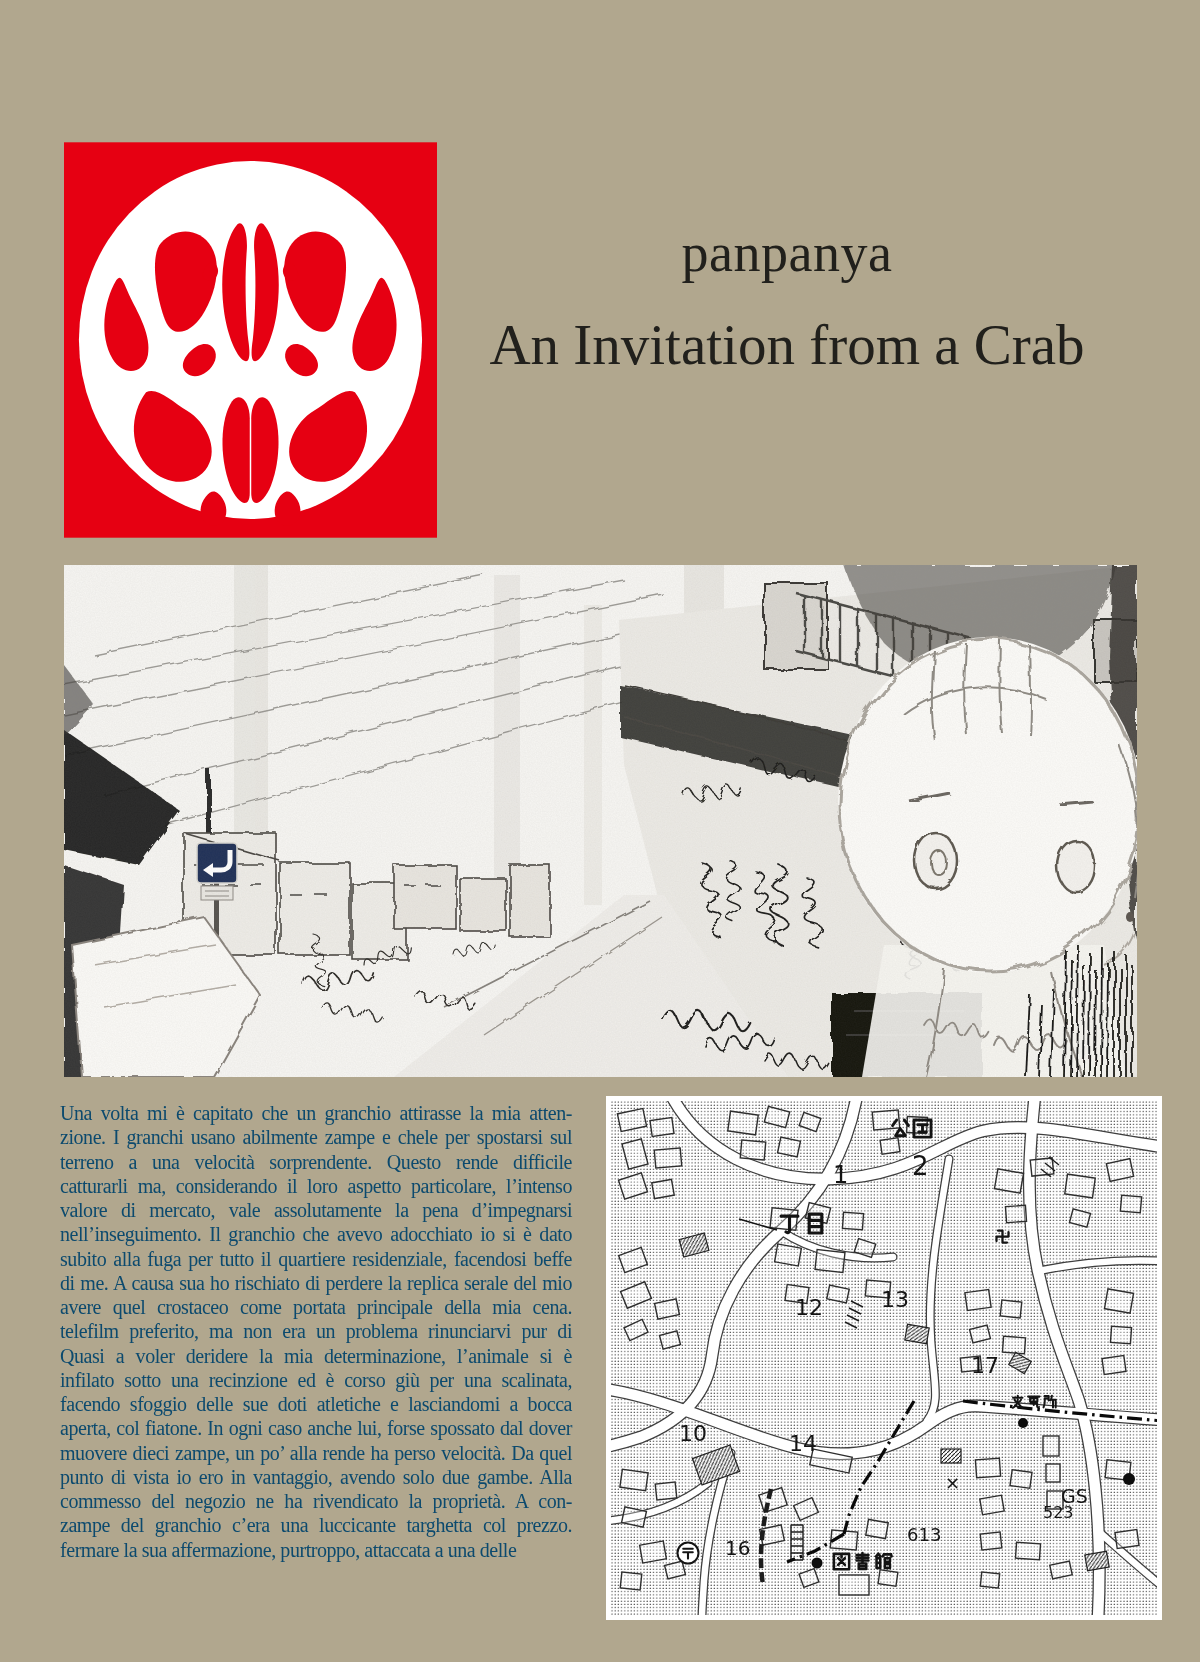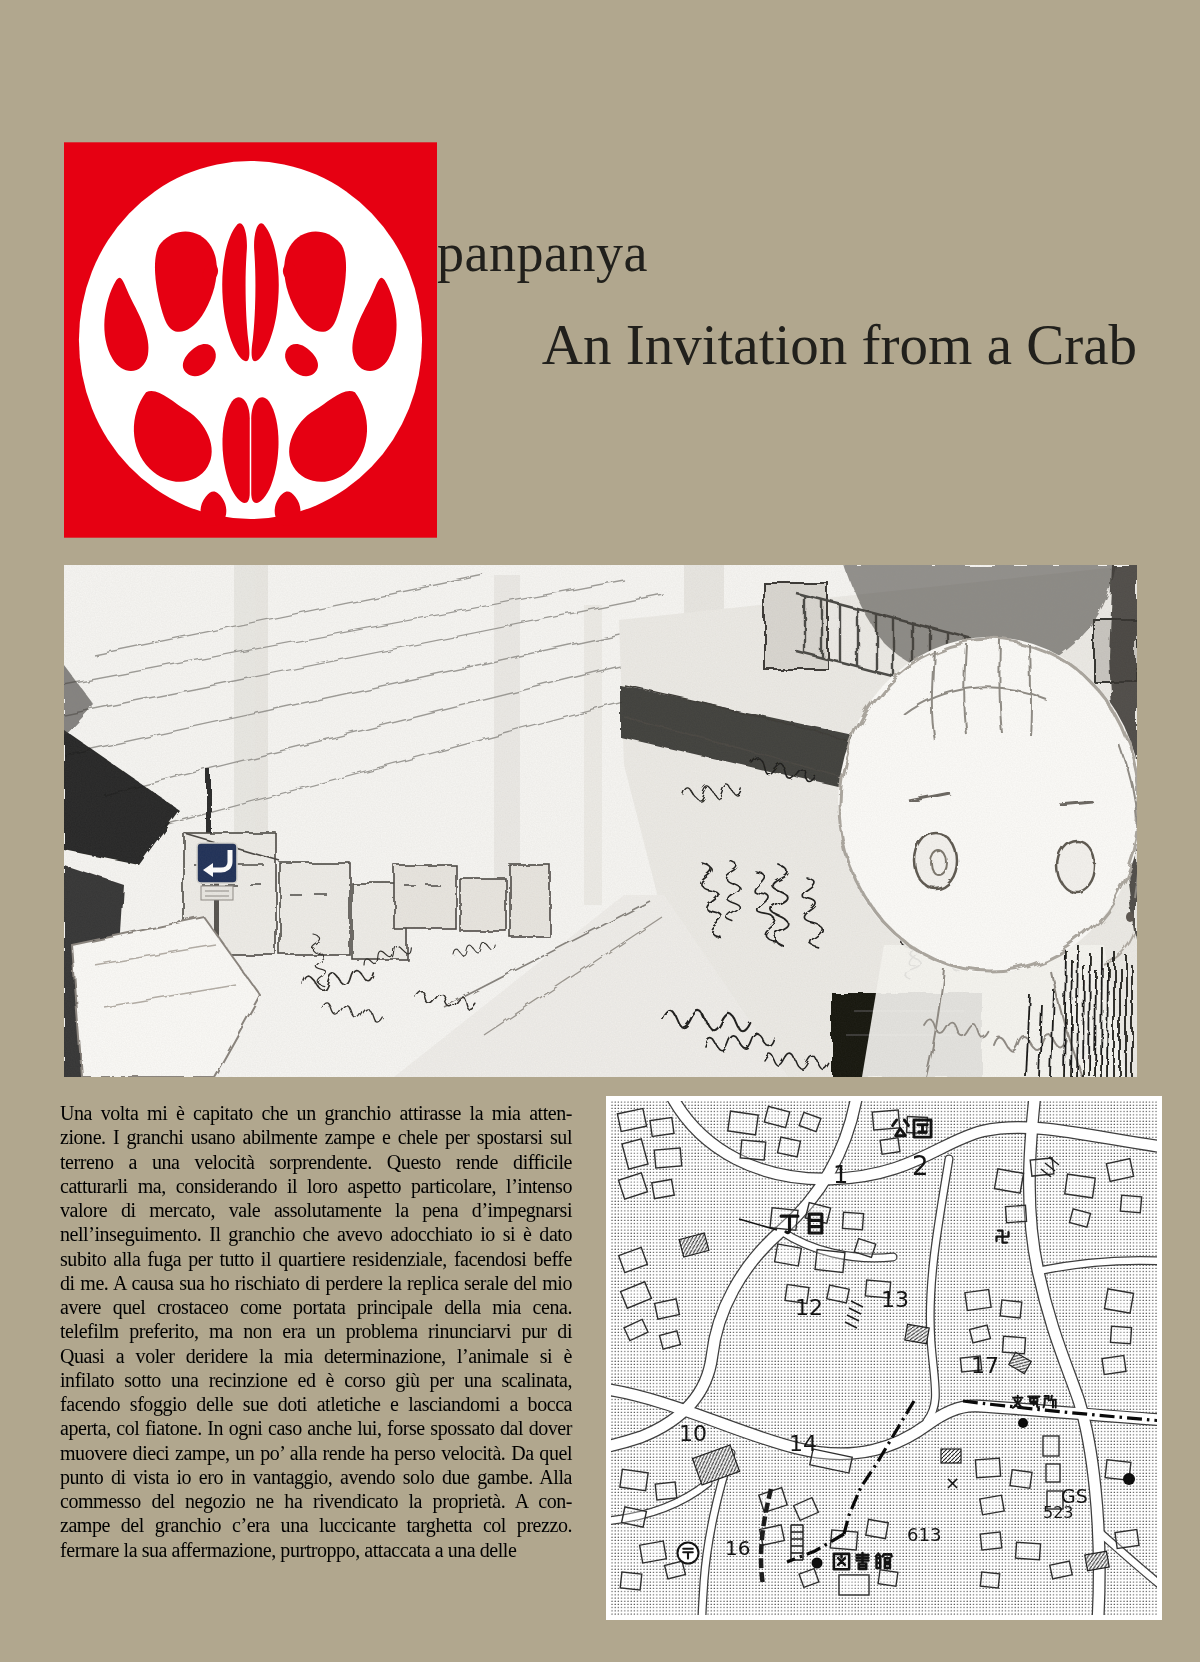--- a/index.html
+++ b/index.html
@@ -2,29 +2,29 @@
 <html><head>
 <meta charset="utf-8">
 <style>
   html,body{margin:0;padding:0;background:#b1a78e;}
   .page{position:relative;width:1200px;height:1662px;background:#b1a78e;
         font-family:"Liberation Serif",serif;overflow:hidden;}
   
   .logo{position:absolute;left:64px;top:141px;width:373px;height:398px;}
   
   .titleblock{position:absolute;left:437px;top:0;width:700px;height:539px;color:#21201c;}
-  .author{position:absolute;top:222px;left:0;width:100%;text-align:left;
+  .author{position:absolute;top:222px;left:0;width:100%;text-align:center;
           font-size:54px;letter-spacing:0.5px;}
-  .booktitle{position:absolute;top:312px;left:0;width:100%;text-align:right;
+  .booktitle{position:absolute;top:312px;left:0;width:100%;text-align:center;
           font-size:57px;letter-spacing:0px;}
   
   .illus{position:absolute;left:64px;top:565px;width:1073px;height:512px;background:#f7f6f3;}
   
   .paragraph{position:absolute;left:60px;top:1101px;width:512px;
-             font-size:20px;line-height:24.25px;color:#000000;letter-spacing:-0.45px;}
+             font-size:20px;line-height:24.25px;color:#0c4a6e;letter-spacing:-0.45px;}
   .para-line{white-space:nowrap;text-align:justify;text-align-last:justify;}
   .para-line:last-child{text-align-last:left;}
   
   .mapframe{position:absolute;left:606px;top:1096px;width:556px;height:524px;
             background:#ffffff;padding:5px;box-sizing:border-box;}
   .rc{stroke:#3e3e3e;stroke-width:13;fill:none;stroke-linecap:round;}
   .rf{stroke:#ffffff;stroke-width:10.5;fill:none;stroke-linecap:round;}
   .rc2{stroke:#3e3e3e;stroke-width:9;fill:none;stroke-linecap:round;}
   .rf2{stroke:#ffffff;stroke-width:6.5;fill:none;stroke-linecap:round;}
   .bld{stroke:#2e2e2e;stroke-width:1.4;fill:rgba(255,255,255,0.30);}

